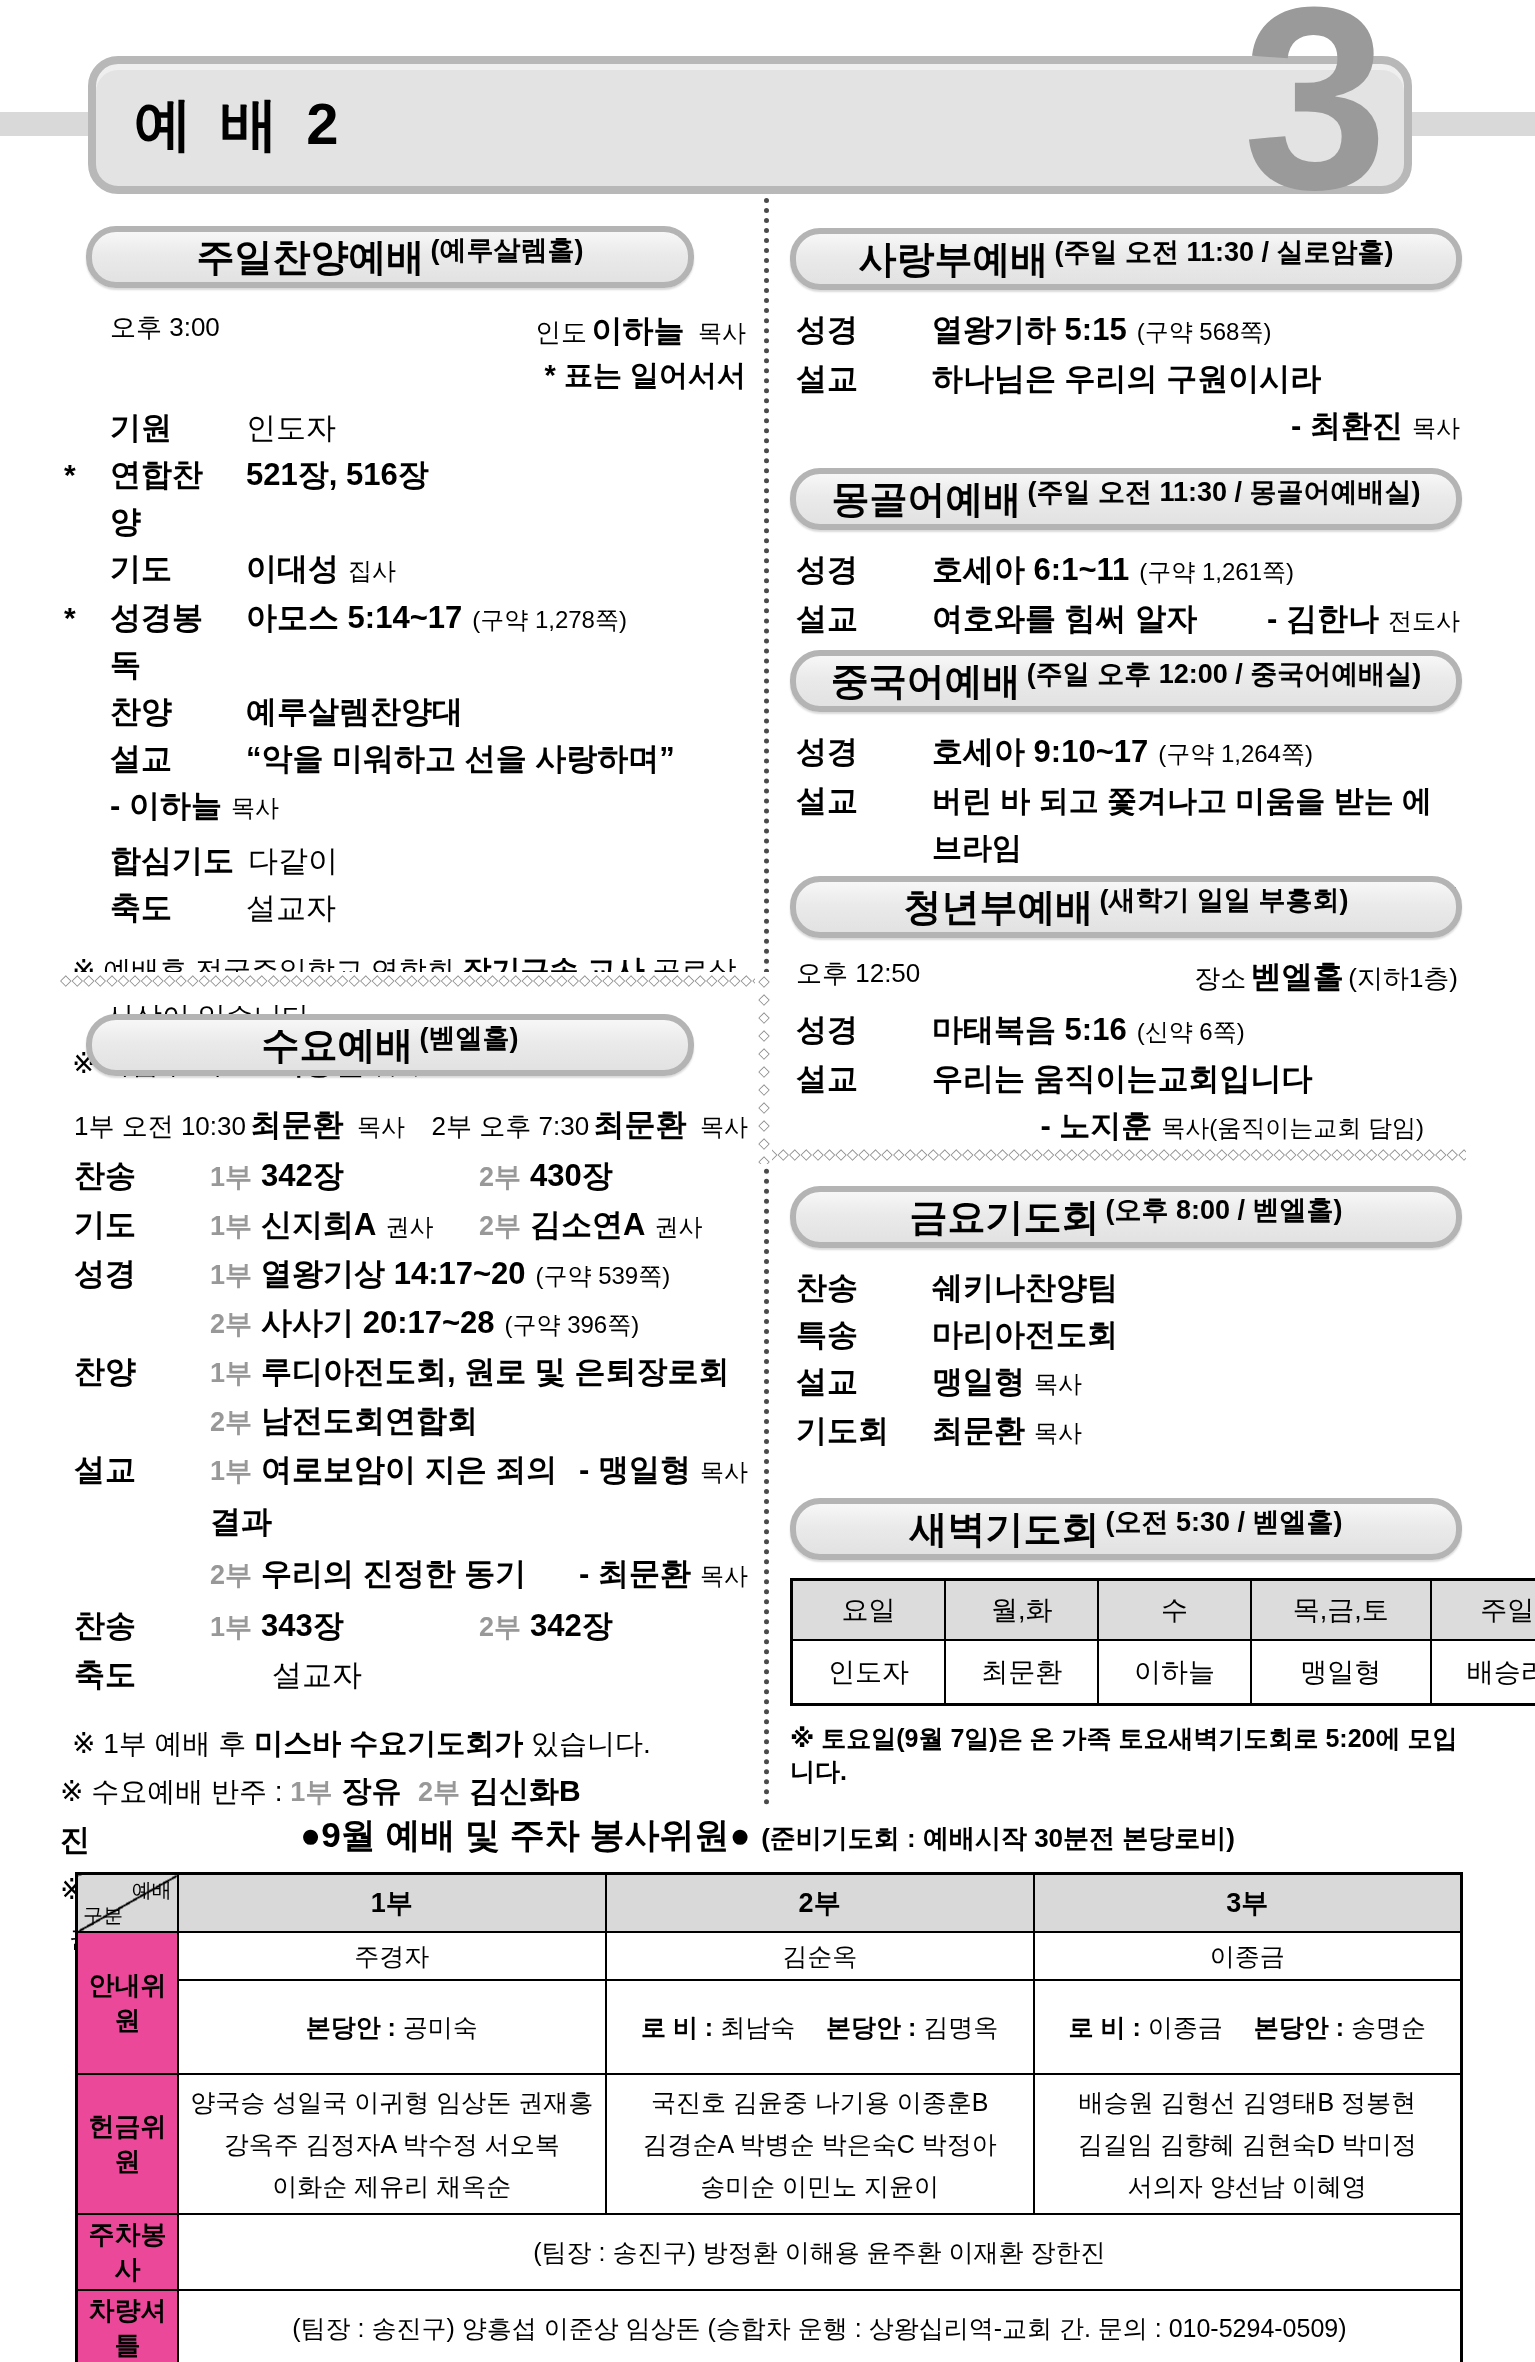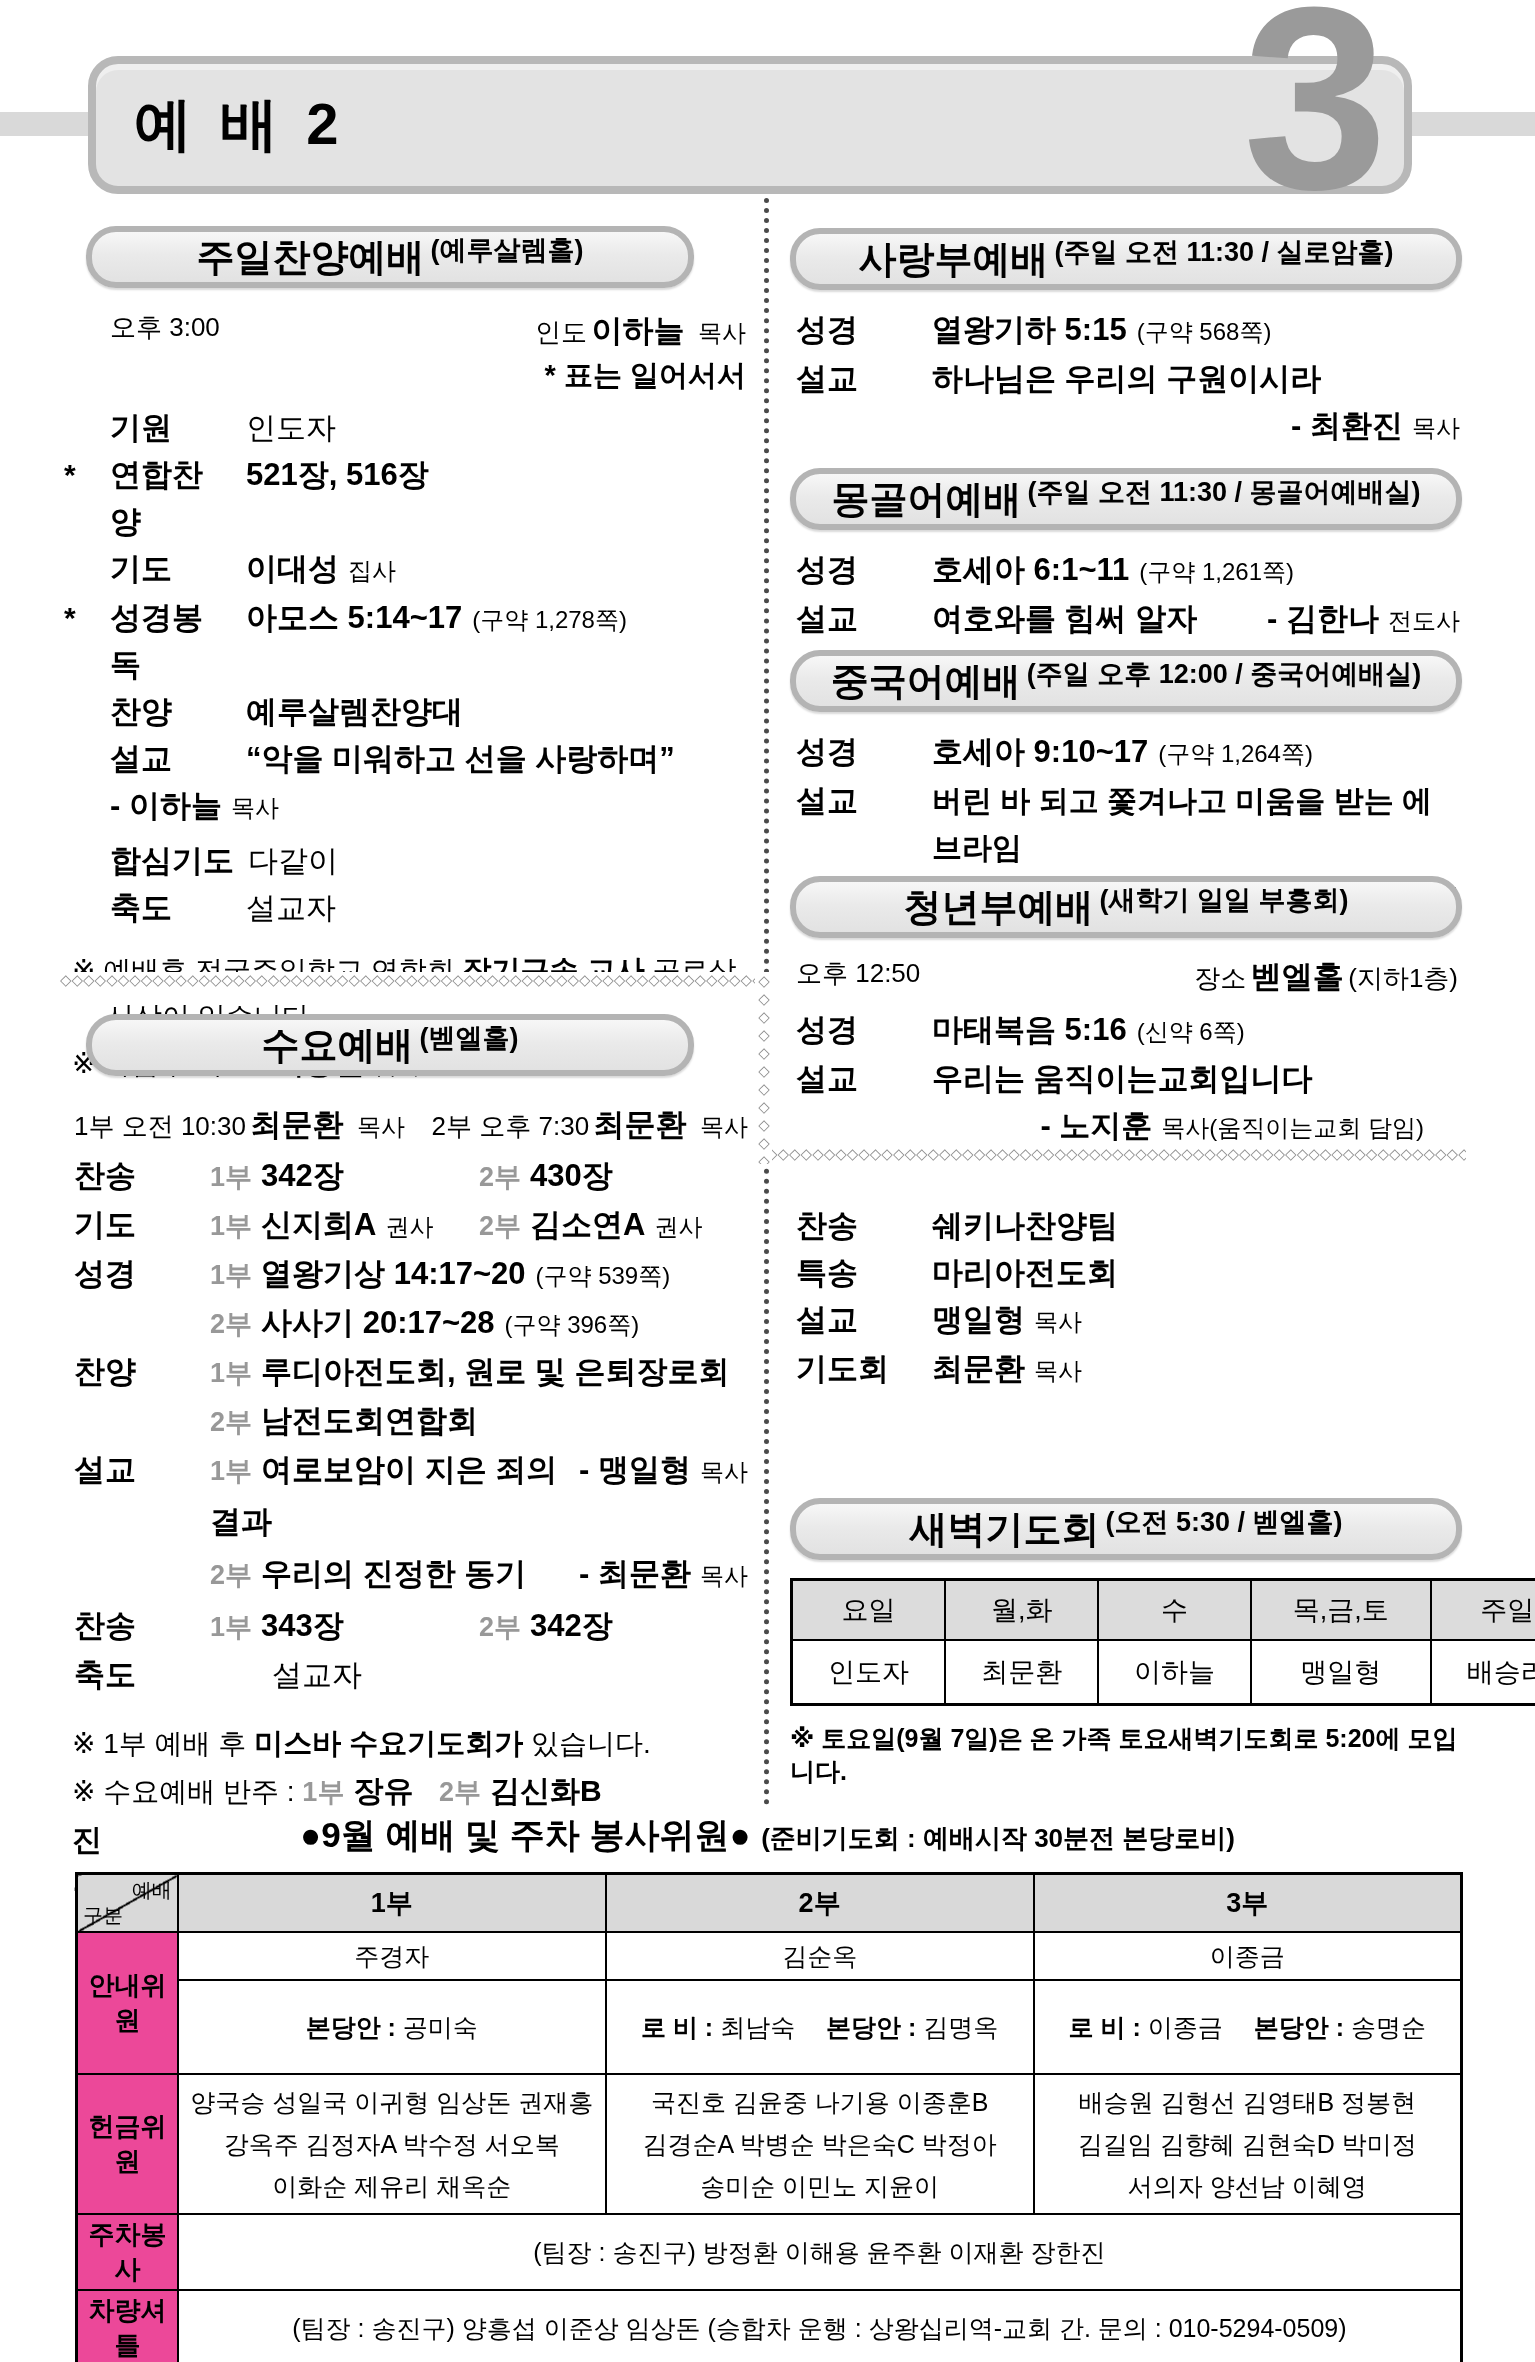--- a/index.html
+++ b/index.html
@@ -57,21 +57,21 @@
   .small{font-weight:400;font-size:26px;}
   .half{flex:1;display:flex;align-items:baseline;}
   .stack{flex:1;}
   .sline{display:flex;align-items:baseline;line-height:47px;}
   .between{justify-content:space-between;}
   .spk{white-space:nowrap;}
 
   .note{font-size:28px;line-height:46px;font-weight:400;}
   .col-left .note{margin-left:12px;padding-left:34px;text-indent:-34px;}
   .nb{font-weight:700;font-size:29px;}
-  .note-flex{display:flex;align-items:baseline;line-height:48px;margin-left:12px;font-size:28px;gap:9px;}
+  .note-flex{display:flex;align-items:baseline;line-height:48px;font-size:28px;}
   .note-flex .seg1{width:358px;flex:none;}
   .note-flex .seg2{flex:1;}
   .nv{font-weight:700;font-size:30px;}
 
   
   .dawn-table{border-collapse:collapse;margin:18px 0 0 2px;width:796px;}
   .dawn-table td{border:2px solid #000;text-align:center;font-size:27px;height:60px;}
   .dawn-table .hd td{background:#dcdcdc;height:56px;}
   .dawn-table{border:3px solid #000;}
   .dawn-note{font-size:25px;font-weight:700;margin-top:16px;margin-left:2px;}
@@ -376,20 +376,24 @@
         <span class="val">우리는 움직이는교회입니다</span>
       </div>
       <div class="svc-row" style="justify-content:flex-end;margin-right:40px">
         <span class="val">- 노지훈</span>
         <span class="role">목사(움직이는교회 담임)</span>
       </div>
     </div>
   </section>
 
   <section class="sec col-right" style="top:1186px">
+    <div class="bar">
+      <span class="bar-title">금요기도회</span>
+      <span class="bar-sub">(오후 8:00 / 벧엘홀)</span>
+    </div>
     <div style="margin-top:16px">
       <div class="svc-row">
         <span class="lbl">찬송</span>
         <span class="val">쉐키나찬양팀</span>
       </div>
       <div class="svc-row">
         <span class="lbl">특송</span>
         <span class="val">마리아전도회</span>
       </div>
       <div class="svc-row">

